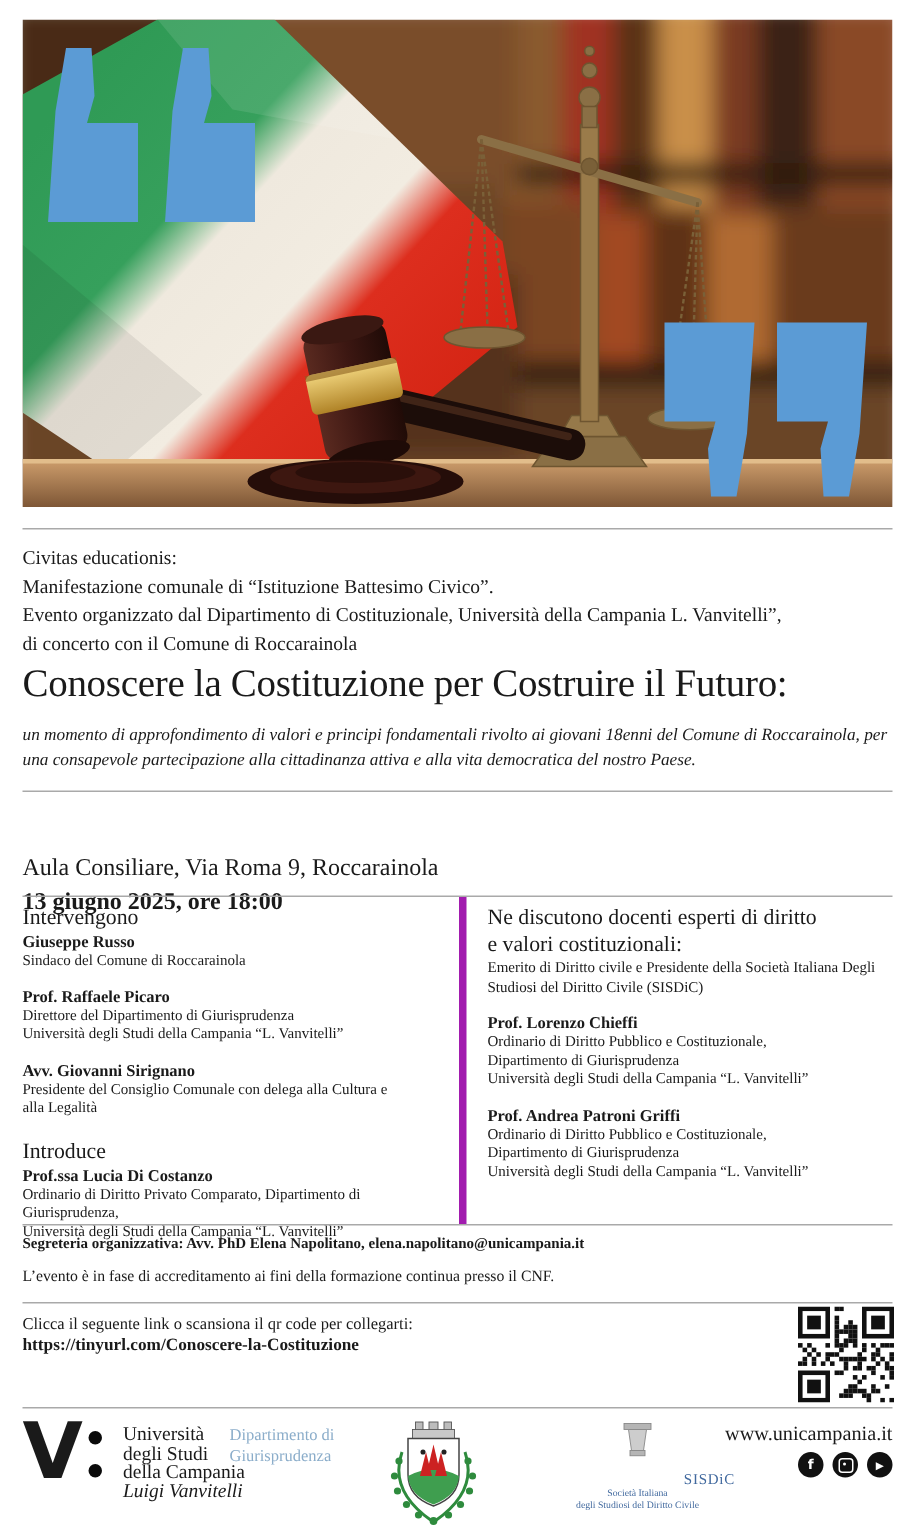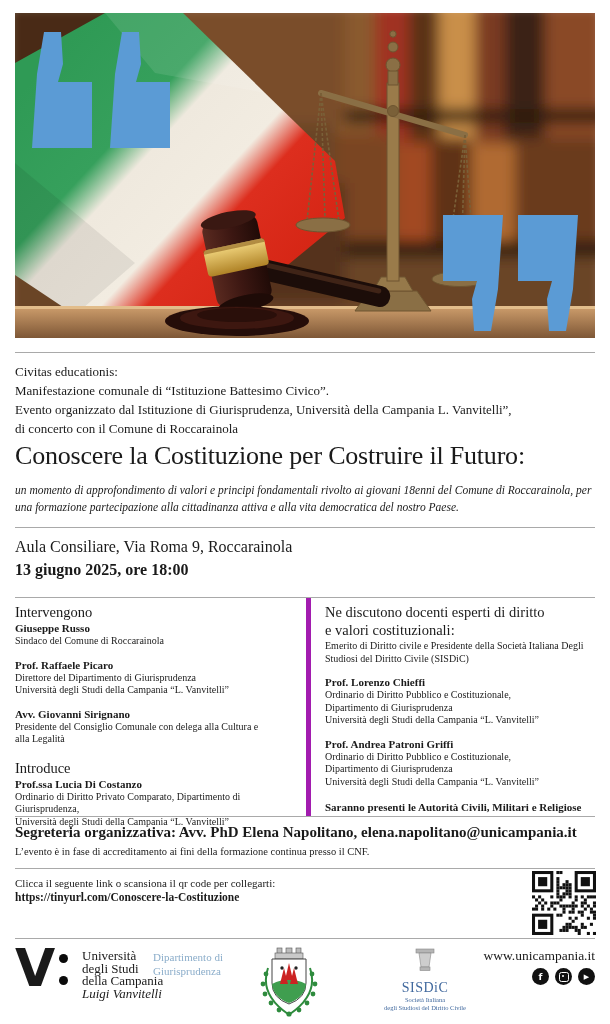--- a/index.html
+++ b/index.html
@@ -12,50 +12,50 @@
   .rule{position:absolute;left:15px;right:15px;height:0;border-top:1px solid #a9a9a9;}
   .r1{top:352px}.r2{top:527px}.r3{top:597px}.r4{top:816px}.r5{top:868px}.r6{top:938px}
   
   .intro{position:absolute;left:15px;top:362px;width:580px;font-size:13px;line-height:19px;}
   .it{}
   
   .headline{position:absolute;left:15px;top:441px;width:592px;font-size:26px;letter-spacing:-0.2px;white-space:nowrap;}
   .subtitle{position:absolute;left:15px;top:482px;width:580px;font-size:11.5px;line-height:17px;font-style:italic;}
   
   .venue{position:absolute;left:15px;top:536px;width:580px;}
-  .venue .addr{font-size:16px;line-height:22px;}
+  .venue .addr{font-size:16px;line-height:22px;margin-top:32px;}
   .venue .dt{font-size:16px;line-height:24px;font-weight:bold;}
   
   .columns{position:absolute;left:15px;top:598px;width:580px;height:218px;display:flex;}
   .col-left{width:291px;padding:6px 10px 0 0;box-sizing:border-box;}
   .col-right{flex:1;border-left:5px solid #a21caf;padding:6px 0 0 14px;box-sizing:border-box;}
   .col-h{font-size:14.5px;line-height:17px;margin:0 0 1px 0;}
   .sp{margin:0 0 11px 0;}
   .sp .nm{font-size:11px;font-weight:bold;line-height:13px;}
   .sp .rl{font-size:10px;line-height:12.5px;}
   .note{font-size:11px;font-weight:bold;margin-top:13px;}
   
-  .sec1{position:absolute;left:15px;top:824px;font-size:15px;font-weight:bold;}
+  .sec1{position:absolute;left:15px;top:824px;font-size:10px;font-weight:bold;}
   .sec2{position:absolute;left:15px;top:846px;font-size:10.5px;}
   
   .link1{position:absolute;left:15px;top:877px;font-size:11px;}
   .link2{position:absolute;left:15px;top:891px;font-size:11.5px;font-weight:bold;}
   .qr{position:absolute;right:14px;top:871px;width:64px;height:64px;}
   
   .footer{position:absolute;left:0;top:946px;width:610px;height:78px;}
   .vlogo{position:absolute;left:15px;top:0;display:flex;align-items:flex-start;}
   .vchar{font-family:"DejaVu Sans",sans-serif;font-weight:800;font-size:52px;line-height:44px;}
   .vdots{display:flex;flex-direction:column;gap:13px;margin:8px 0 0 4px;}
   .vdots span{width:9px;height:9px;border-radius:50%;background:#0a0a0a;}
   .uniname{position:absolute;left:82px;top:4px;font-size:13px;line-height:12.5px;}
   .uniname .lv{font-style:italic;}
   .dept{position:absolute;left:153px;top:4px;font-size:11px;line-height:14px;color:#8badca;}
   .coat{position:absolute;left:258px;top:0;}
   .sisdic{position:absolute;left:360px;top:2px;width:130px;text-align:center;}
-  .sisdic .acr{font-size:14px;color:#41699e;margin-top:2px;letter-spacing:.5px;}
+  .sisdic .acr{font-size:10px;color:#41699e;margin-top:2px;letter-spacing:.5px;text-align:right;}
   .sisdic .sl{font-size:6.5px;color:#41699e;line-height:8px;}
   .site{position:absolute;right:15px;top:2px;font-size:13.5px;text-align:right;}
   .social{position:absolute;right:15px;top:22px;display:flex;gap:6px;}
   .sicon{width:17px;height:17px;border-radius:50%;background:#111;color:#fff;display:flex;
          align-items:center;justify-content:center;font-family:"DejaVu Sans",sans-serif;
          font-size:9px;font-weight:bold;}
   .ig{width:8px;height:8px;border:1.3px solid #fff;border-radius:2.5px;position:relative;}
   .ig:after{content:"";position:absolute;left:2.4px;top:2.4px;width:2.2px;height:2.2px;border-radius:50%;background:#fff;}
   .play{font-size:7px;}
 </style>
@@ -179,26 +179,26 @@
         <polygon points="14,0 31,0 33,32 28,50 62,50 62,116 2,116 7,42" transform="translate(503,202) rotate(180 31 58)"></polygon>
       </g>
     </svg>
   </div>
 
   <div class="rule r1"></div>
 
   <div class="intro">
     <div class="it">Civitas educationis:</div>
     <div class="it">Manifestazione comunale di “Istituzione Battesimo Civico”.</div>
-    <div>Evento organizzato dal Istituzione di Giurisprudenza, Università della Campania L. Vanvitelli”,</div>
+    <div>Evento organizzato dal Dipartimento di Costituzionale, Università della Campania L. Vanvitelli”,</div>
     <div>di concerto con il Comune di Roccarainola</div>
   </div>
 
   <div class="headline">Conoscere la Costituzione per Costruire il Futuro:</div>
-  <div class="subtitle">un momento di approfondimento di valori e principi fondamentali rivolto ai giovani 18enni del Comune di Roccarainola, per una formazione partecipazione alla cittadinanza attiva e alla vita democratica del nostro Paese.</div>
+  <div class="subtitle">un momento di approfondimento di valori e principi fondamentali rivolto ai giovani 18enni del Comune di Roccarainola, per una consapevole partecipazione alla cittadinanza attiva e alla vita democratica del nostro Paese.</div>
 
   <div class="rule r2"></div>
 
   <div class="venue">
     <div class="addr">Aula Consiliare, Via Roma 9, Roccarainola</div>
     <div class="dt">13 giugno 2025, ore 18:00</div>
   </div>
 
   <div class="rule r3"></div>
 
@@ -238,21 +238,20 @@
         <div class="rl">Ordinario di Diritto Pubblico e Costituzionale,</div>
         <div class="rl">Dipartimento di Giurisprudenza</div>
         <div class="rl">Università degli Studi della Campania “L. Vanvitelli”</div>
       </div>
       <div class="sp">
         <div class="nm">Prof. Andrea Patroni Griffi</div>
         <div class="rl">Ordinario di Diritto Pubblico e Costituzionale,</div>
         <div class="rl">Dipartimento di Giurisprudenza</div>
         <div class="rl">Università degli Studi della Campania “L. Vanvitelli”</div>
       </div>
-      <div class="note">Saranno presenti le Autorità Civili, Militari e Religiose</div>
     </div>
   </div>
 
   <div class="rule r4"></div>
 
   <div class="sec1">Segreteria organizzativa: Avv. PhD Elena Napolitano, elena.napolitano@unicampania.it</div>
   <div class="sec2">L’evento è in fase di accreditamento ai fini della formazione continua presso il CNF.</div>
 
   <div class="rule r5"></div>
 

